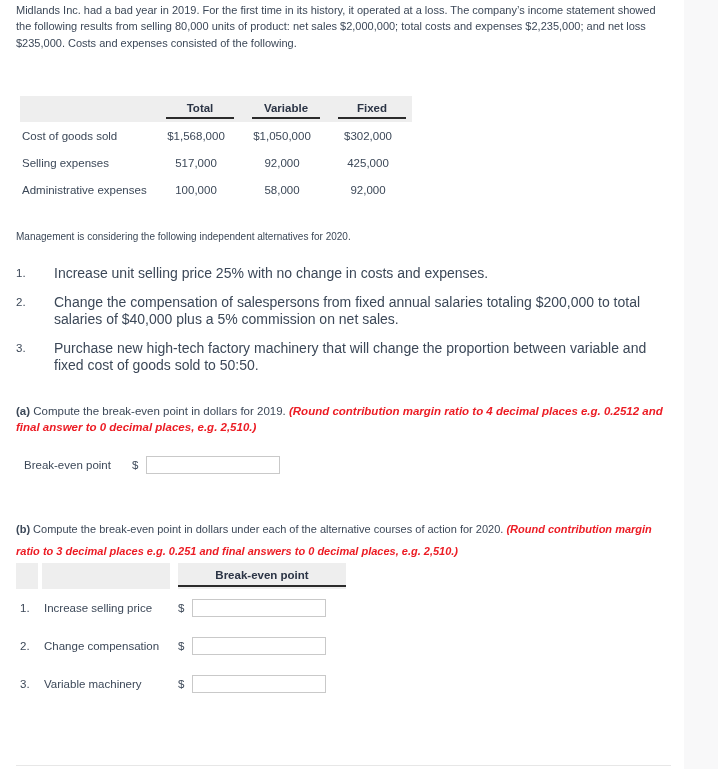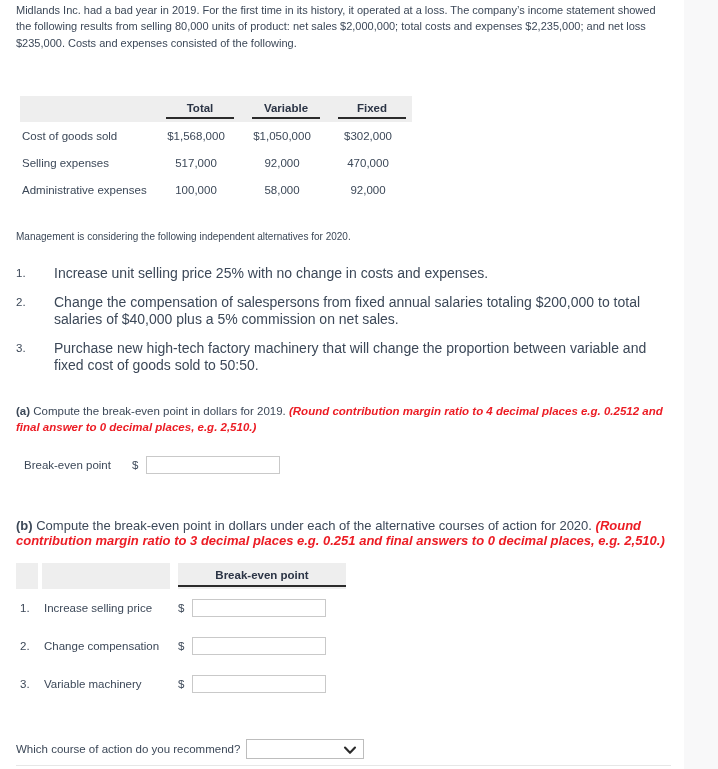--- a/index.html
+++ b/index.html
@@ -125,22 +125,22 @@
     top: 403px;
     width: 660px;
     line-height: 16.4px;
     font-size: 11.5px;
   }
   .qb {
     position: absolute;
     left: 16px;
     top: 518px;
     width: 660px;
-    line-height: 15px;
-    font-size: 13px;
+    line-height: 22px;
+    font-size: 11px;
   }
   .hint {
     color: #ec1c24;
     font-style: italic;
     font-weight: bold;
   }
   .qlabel { font-weight: bold; }
 
   
   .be-row {
@@ -298,21 +298,21 @@
         <td class="num">$1,050,000</td>
         <td class="spacer"></td>
         <td class="num">$302,000</td>
       </tr>
       <tr>
         <td class="rowlabel">Selling expenses</td>
         <td class="num">517,000</td>
         <td class="spacer"></td>
         <td class="num">92,000</td>
         <td class="spacer"></td>
-        <td class="num">470,000</td>
+        <td class="num">425,000</td>
       </tr>
       <tr>
         <td class="rowlabel">Administrative expenses</td>
         <td class="num">100,000</td>
         <td class="spacer"></td>
         <td class="num">58,000</td>
         <td class="spacer"></td>
         <td class="num">92,000</td>
       </tr>
     </tbody>
@@ -394,27 +394,16 @@
         <td class="c-be">
           <span class="be-cell">
             <span class="dollar">$</span>
             <input class="txtbox" type="text" value="" style="">
           </span>
         </td>
       </tr>
     </tbody>
   </table>
 
-  <div class="rec-row">
-    <span class="rec-label">Which course of action do you recommend?</span>
-    <div class="selectbox">
-      <span class="sel-value"></span>
-      <span class="chev">
-        <svg width="14" height="14" viewBox="0 0 14 14" aria-hidden="true">
-          <path d="M2 4.5 L7 9.8 L12 4.5" fill="none" stroke="#2b2b2b" stroke-width="2.1" stroke-linecap="round" stroke-linejoin="round"></path>
-        </svg>
-      </span>
-    </div>
-  </div>
 
   <div class="bottom-rule"></div>
 
 </div>
 
 </body></html>

